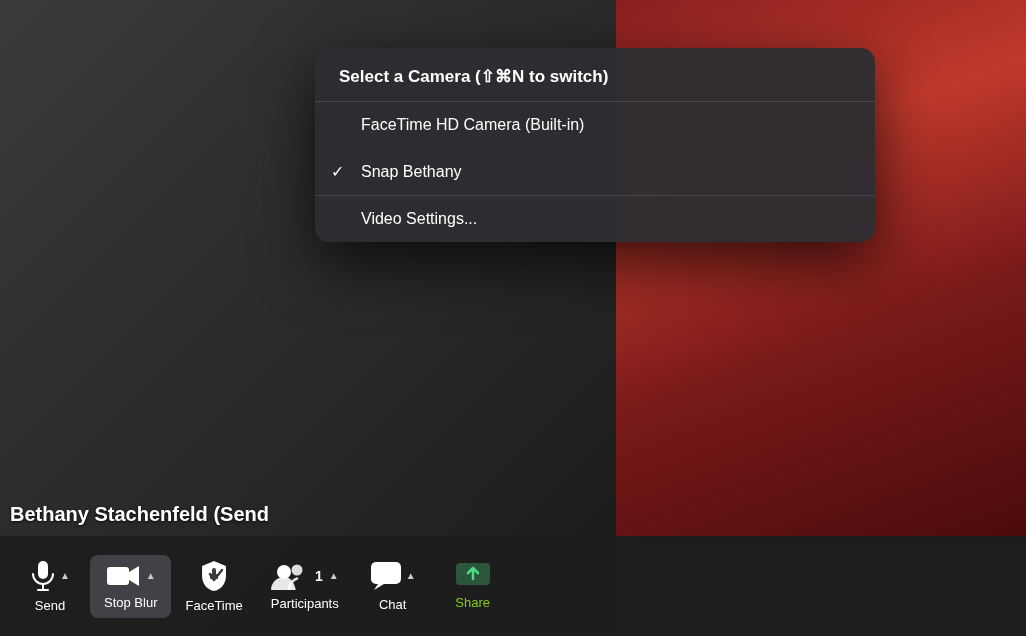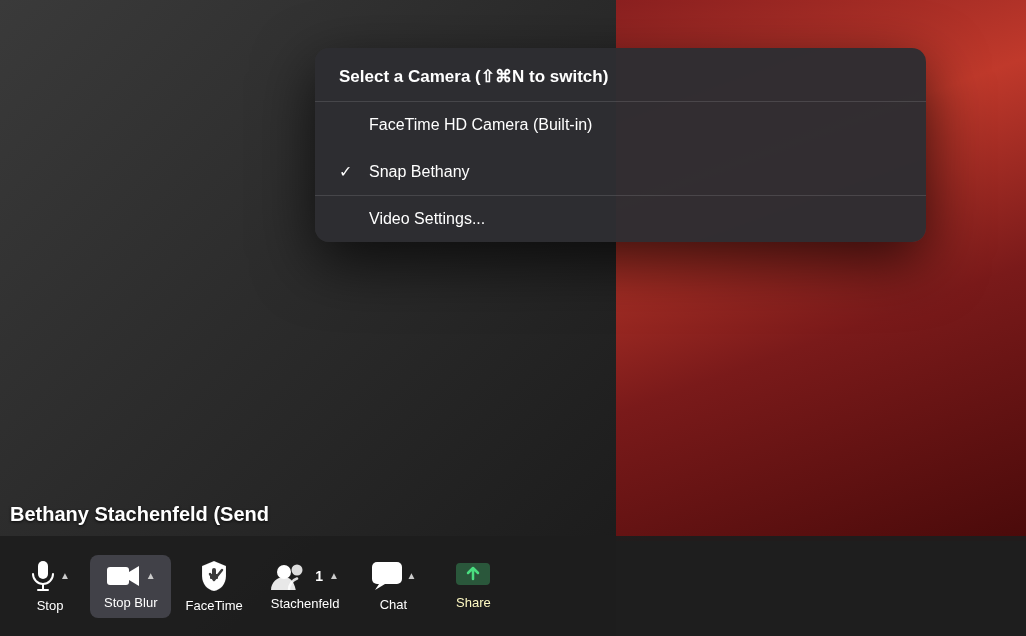--- a/index.html
+++ b/index.html
@@ -96,49 +96,49 @@
       color: #ccc;
     }
 
     
     .toolbar-item.active-btn {
       background: rgba(80, 80, 90, 0.7);
     }
 
     
     .toolbar-item.share-item .label {
-      color: #fef9c3;
+      color: #84cc16;
     }
 
     
     .dropdown-menu {
       position: absolute;
       top: 48px;
       left: 315px;
-      width: 611px;
+      width: 560px;
       background: rgba(45, 45, 50, 0.97);
       border-radius: 14px;
       z-index: 100;
       overflow: hidden;
       box-shadow: 0 20px 60px rgba(0,0,0,0.7);
     }
 
     .dropdown-header {
       padding: 18px 24px 14px;
       color: white;
       font-size: 17px;
       font-weight: 700;
     }
 
     .dropdown-section {
       border-top: 1px solid rgba(255,255,255,0.12);
     }
 
     .dropdown-item {
-      padding: 14px 24px;
+      padding: 14px 16px;
       color: white;
       font-size: 16px;
       cursor: pointer;
       display: flex;
       align-items: center;
       gap: 12px;
       transition: background 0.1s;
     }
 
     .dropdown-item .checkmark {
@@ -190,21 +190,21 @@
   <div class="toolbar-item">
     <div class="icon-area">
       <svg width="26" height="32" viewBox="0 0 26 32" fill="none">
         <rect x="8" y="1" width="10" height="18" rx="5" fill="white"></rect>
         <path d="M3 14c0 5.5 4.5 10 10 10s10-4.5 10-10" stroke="white" stroke-width="2" fill="none" stroke-linecap="round"></path>
         <line x1="13" y1="24" x2="13" y2="30" stroke="white" stroke-width="2" stroke-linecap="round"></line>
         <line x1="8" y1="30" x2="18" y2="30" stroke="white" stroke-width="2" stroke-linecap="round"></line>
       </svg>
       <span class="chevron">▲</span>
     </div>
-    <span class="label">Stop</span>
+    <span class="label">Send</span>
   </div>
 
   <div class="toolbar-item active-btn">
     <div class="icon-area">
       <svg width="36" height="26" viewBox="0 0 36 26" fill="none">
         <rect x="1" y="4" width="22" height="18" rx="3" fill="white"></rect>
         <path d="M23 9l10-6v20l-10-6V9z" fill="white"></path>
       </svg>
       <span class="chevron">▲</span>
     </div>
@@ -229,21 +229,21 @@
     <div class="icon-area" style="position:relative;">
       <svg width="38" height="28" viewBox="0 0 38 28" fill="none">
         <circle cx="13" cy="10" r="7" fill="white"></circle>
         <path d="M0 28c0-7.2 5.8-13 13-13s13 5.8 13 28" fill="white" opacity="0.9"></path>
         <circle cx="26" cy="8" r="5.5" fill="white" opacity="0.85"></circle>
         <path d="M18 28c0-5.5 3.6-10 8-11.5" stroke="white" stroke-width="2.5" fill="none" stroke-linecap="round" opacity="0.85"></path>
       </svg>
       <span style="color:white; font-size:14px; font-weight:700; margin-left:2px;">1</span>
       <span class="chevron" style="margin-left:2px;">▲</span>
     </div>
-    <span class="label">Stachenfeld</span>
+    <span class="label">Participants</span>
   </div>
 
   <div class="toolbar-item">
     <div class="icon-area">
       <svg width="32" height="30" viewBox="0 0 32 30" fill="none">
         <rect x="1" y="1" width="30" height="22" rx="5" fill="white"></rect>
         <path d="M8 23 L4 29 L14 23" fill="white"></path>
       </svg>
       <span class="chevron">▲</span>
     </div>

